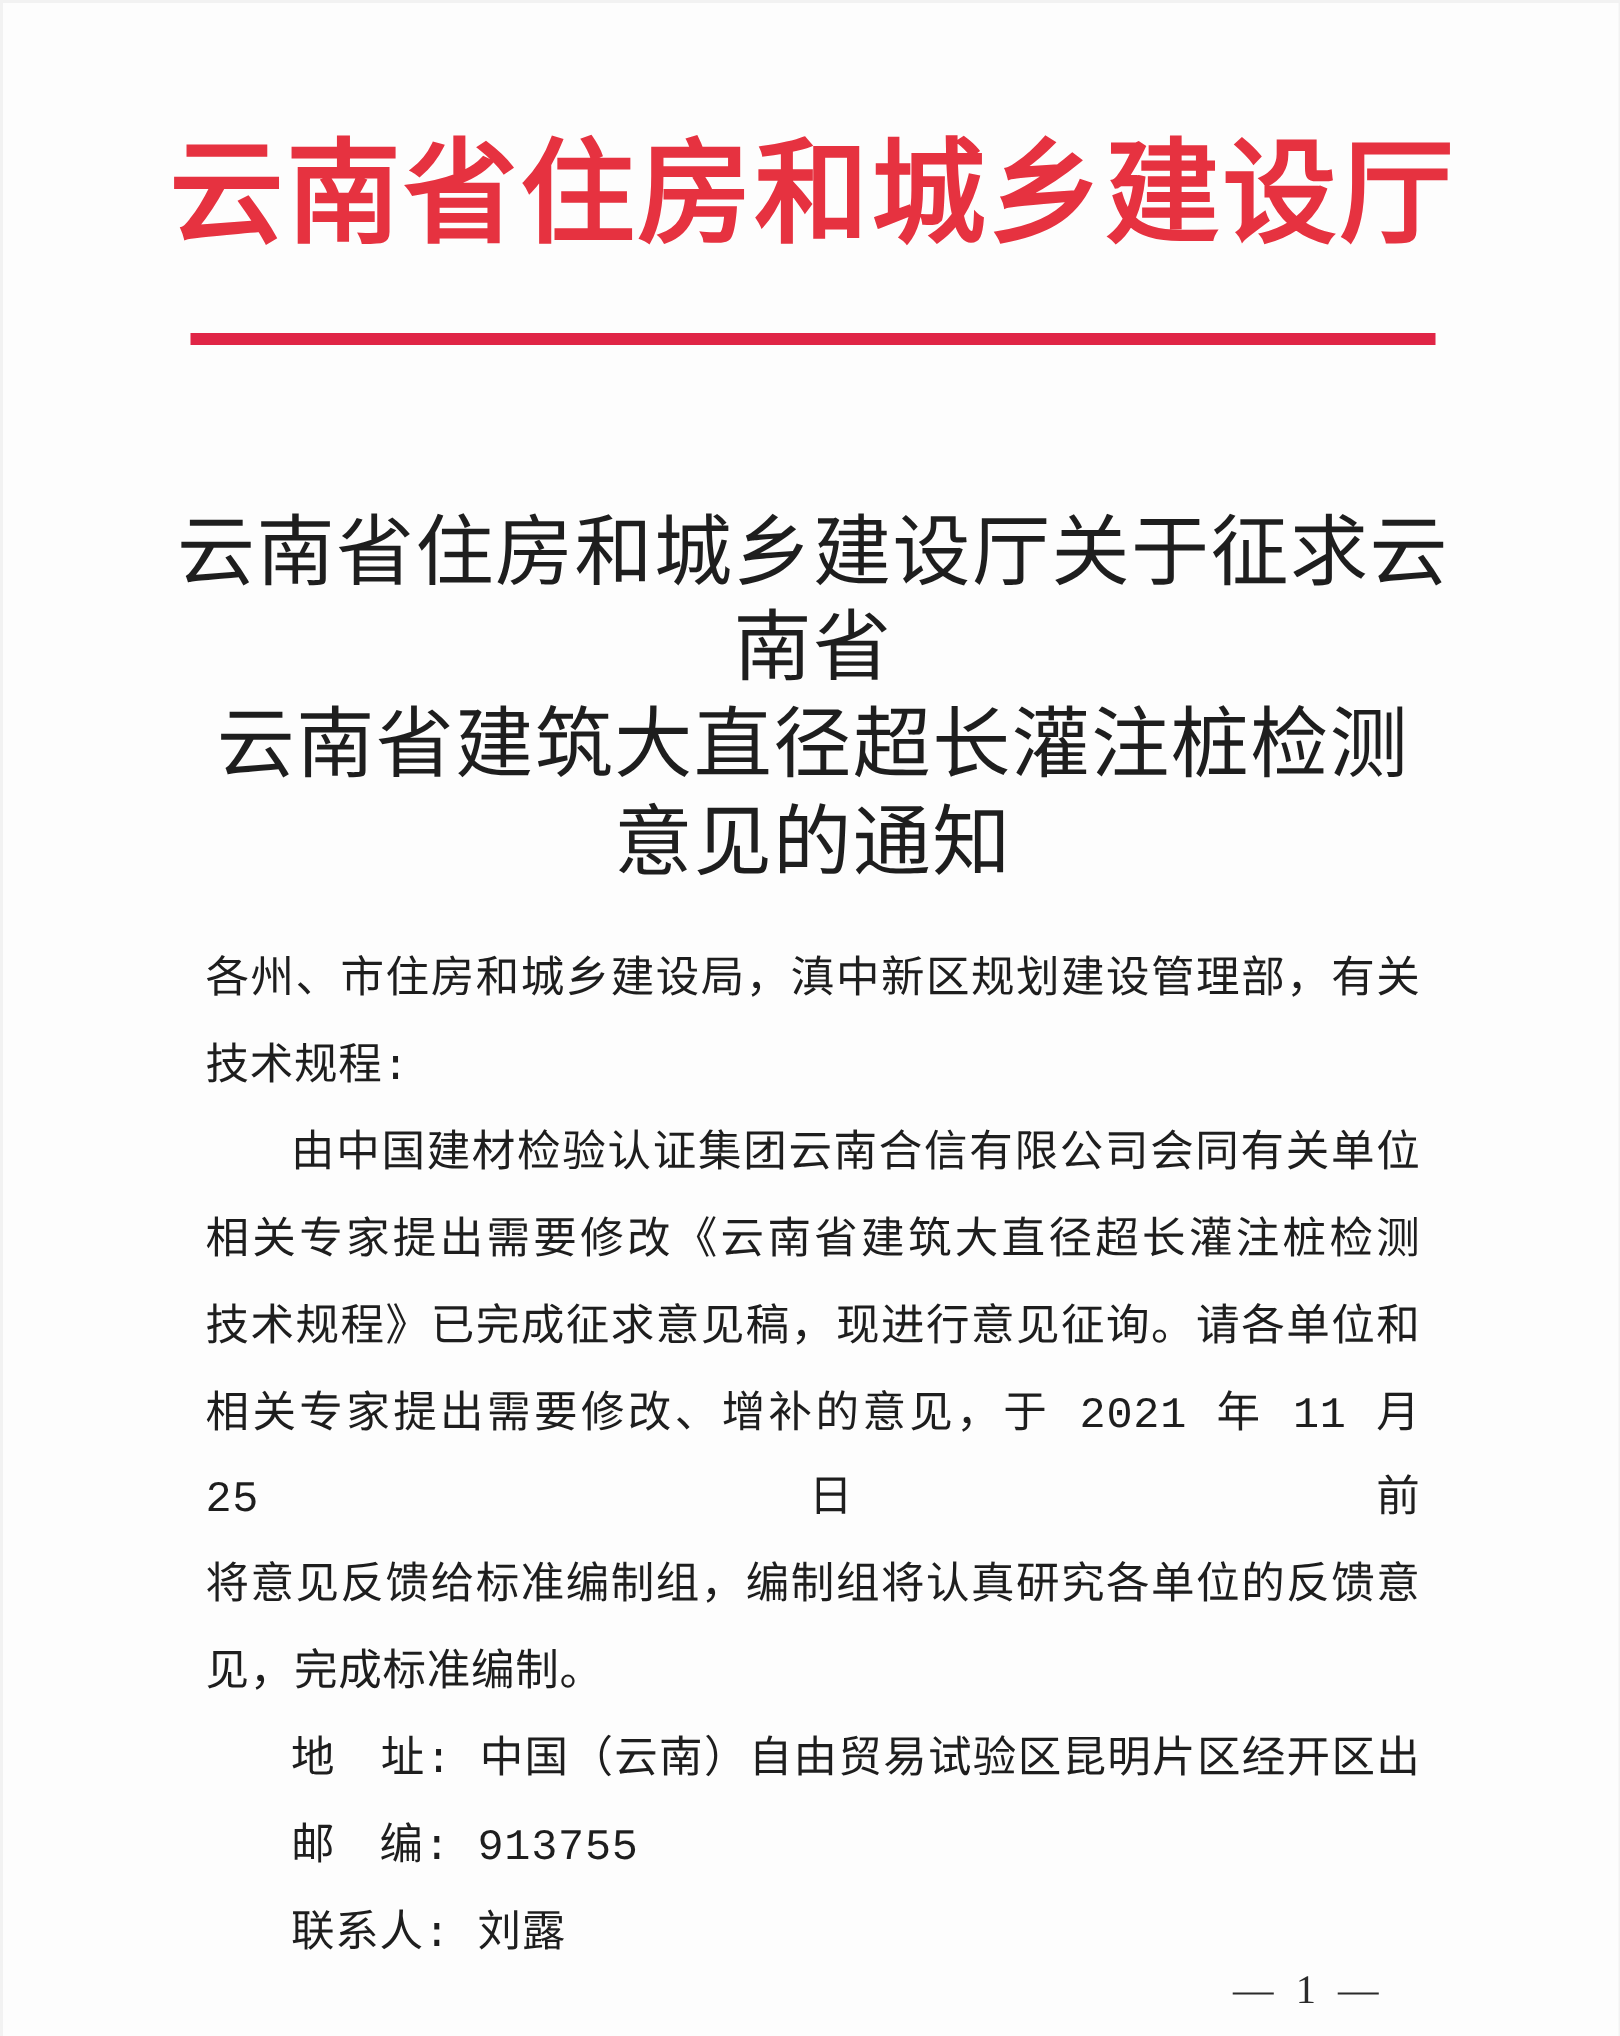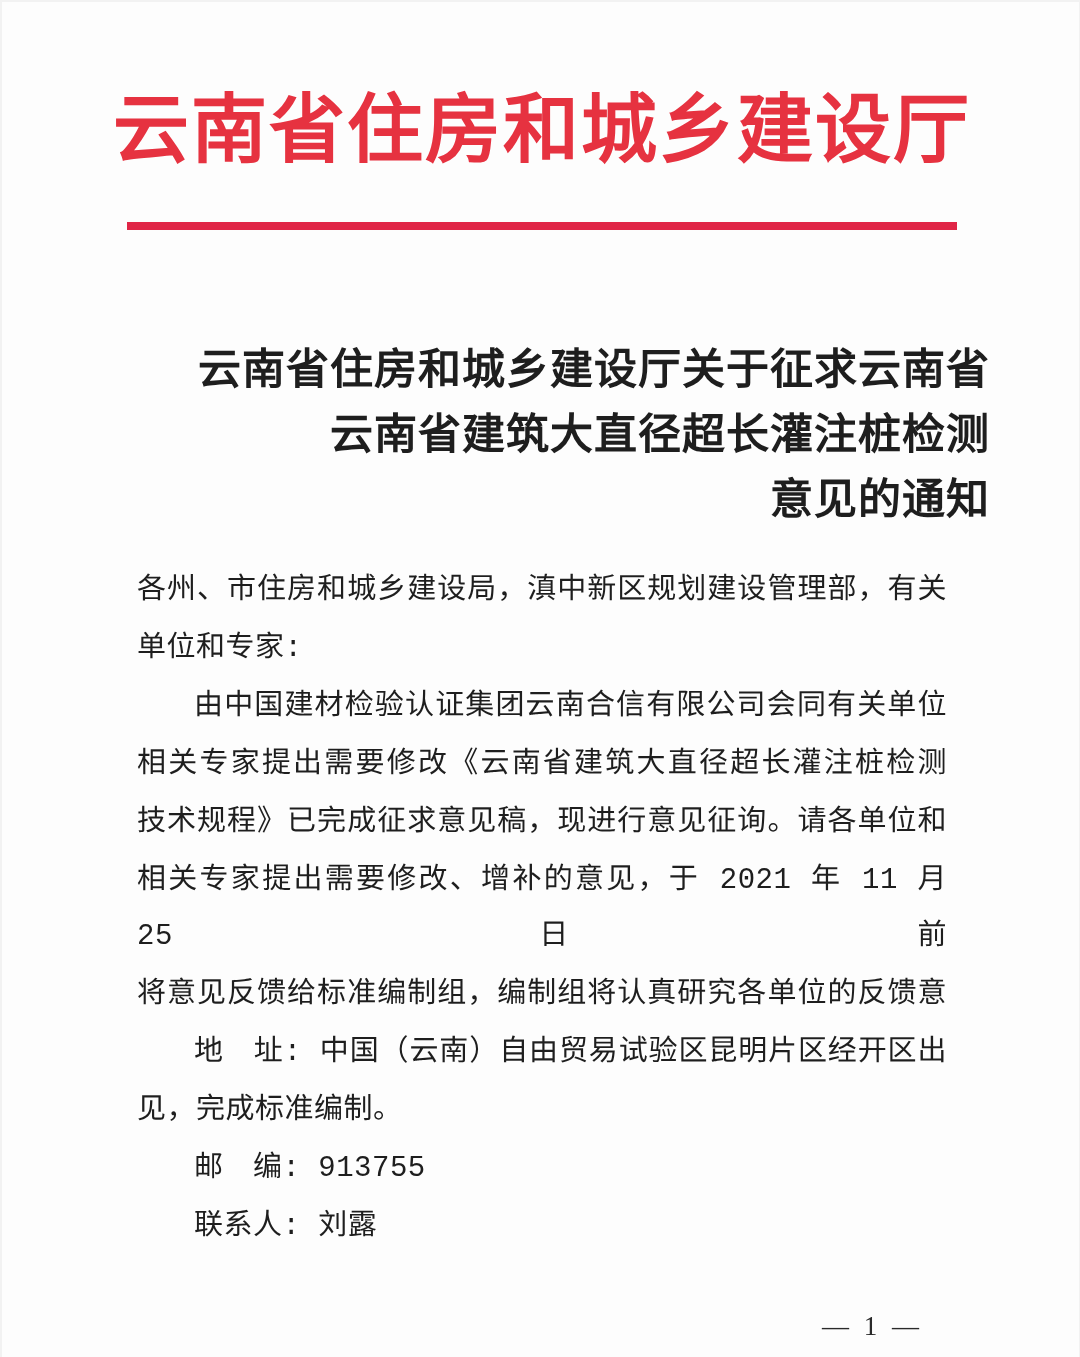--- a/index.html
+++ b/index.html
@@ -32,23 +32,23 @@
   }
   .red-rule {
     width: 830px;
     height: 8px;
     margin: 44px auto 0;
     background: var(--rule-red);
   }
   .doc-title {
     margin: 106px auto 0;
     width: 900px;
-    text-align: right;
-    font-weight: bold;
-    font-size: 43px;
+    text-align: center;
+    font-weight: normal;
+    font-size: 52px;
     line-height: 63px;
     letter-spacing: 1px;
   }
   .doc-body {
     margin: 28px auto 0;
     width: 814px;
     font-size: 29px;
     line-height: 56px;
     letter-spacing: 0.5px;
     font-family: Liberation Mono, monospace;
@@ -80,27 +80,27 @@
   <div class="red-rule"></div>
 
   <div class="doc-title">
     <div class="t-line">云南省住房和城乡建设厅关于征求云南省</div>
     <div class="t-line">云南省建筑大直径超长灌注桩检测</div>
     <div class="t-line">意见的通知</div>
   </div>
 
   <div class="doc-body">
     <div class="bline jfull">各州、市住房和城乡建设局，滇中新区规划建设管理部，有关</div>
-    <div class="bline">单位和专家:</div>
+    <div class="bline">技术规程:</div>
     <div class="bline jfull indent">由中国建材检验认证集团云南合信有限公司会同有关单位</div>
     <div class="bline jfull">相关专家提出需要修改《云南省建筑大直径超长灌注桩检测</div>
     <div class="bline jfull">技术规程》已完成征求意见稿，现进行意见征询。请各单位和</div>
     <div class="bline jfull">相关专家提出需要修改、增补的意见，于 2021 年 11 月 25 日前</div>
     <div class="bline jfull">将意见反馈给标准编制组，编制组将认真研究各单位的反馈意</div>
+    <div class="bline">见，完成标准编制。</div>
     <div class="bline jfull indent">地　址: 中国（云南）自由贸易试验区昆明片区经开区出</div>
-    <div class="bline">见，完成标准编制。</div>
     <div class="bline indent">邮　编: 913755</div>
     <div class="bline indent">联系人: 刘露</div>
   </div>
 
   <div class="page-number">— 1 —</div>
 
 </div>
 
 </body></html>

